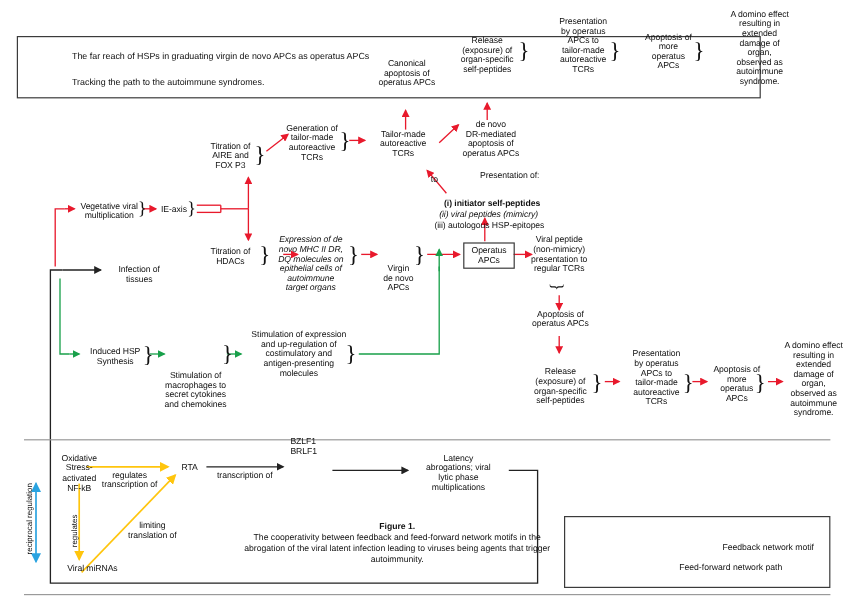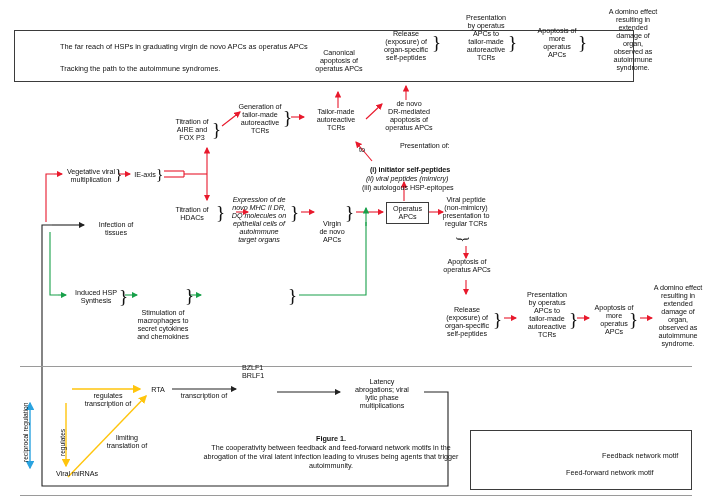--- a/index.html
+++ b/index.html
@@ -284,39 +284,41 @@
   <div class="brace" style="left:629px;top:310px;">}</div>
 
   <div class="node" style="left:650px;top:284px;width:56px;">A domino effect<br>resulting in<br>extended<br>damage of<br>organ,<br>observed as<br>autoimmune<br>syndrome.</div>
 
   <div class="node" style="left:68px;top:289px;width:56px;">Induced HSP<br>Synthesis</div>
   <div class="brace" style="left:119px;top:287px;">}</div>
 
   <div class="node" style="left:134px;top:281px;width:58px;margin-top:28px;">Stimulation of<br>macrophages to<br>secret cytokines<br>and chemokines</div>
   <div class="brace" style="left:185px;top:286px;">}</div>
 
+  <div class="node" style="left:207px;top:275px;width:84px;">Stimulation of expression<br>and up-regulation of<br>costimulatory and<br>antigen-presenting<br>molecules</div>
   <div class="brace" style="left:288px;top:286px;">}</div>
 
   <div class="divider" style="left:20px;top:366px;width:672px;background:#9a9a9a;"></div>
   <div class="divider" style="left:20px;top:495px;width:672px;background:#9a9a9a;"></div>
 
+  <div class="node" style="left:38px;top:378px;width:56px;line-height:1.15;">Oxidative<br>Stress-<br>activated<br>NF-kB</div>
   <div class="node" style="left:32px;top:470px;width:66px;text-align:right;">Viral miRNAs</div>
   <div class="node" style="left:144px;top:386px;width:28px;">RTA</div>
   <div class="node left" style="left:242px;top:364px;width:40px;">BZLF1<br>BRLF1</div>
   <div class="node" style="left:340px;top:378px;width:84px;">Latency<br>abrogations; viral<br>lytic phase<br>multiplications</div>
 
   <div class="node" style="left:76px;top:392px;width:64px;">regulates<br>transcription of</div>
   <div class="node" style="left:178px;top:392px;width:52px;">transcription of</div>
   <div class="node" style="left:96px;top:434px;width:62px;">limiting<br>translation of</div>
 
   <div class="vlabel rot-up" style="left:22px;top:462px;">reciprocal regulation</div>
   <div class="vlabel rot-up" style="left:59px;top:456px;">regulates</div>
 
   <div class="caption">
     <b>Figure 1.</b><br>
     <span>The cooperativity between feedback and feed-forward network motifs in the abrogation of the viral latent infection leading to viruses being agents that trigger autoimmunity.</span>
   </div>
 
   <div class="motif-box"></div>
   <div class="motif-text" style="left:566px;top:451px;padding-left:36px;">Feedback network motif</div>
-  <div class="motif-text" style="left:566px;top:468px;">Feed-forward network motif</div>
+  <div class="motif-text" style="left:566px;top:468px;">Feed-forward network path</div>
 
 </div>
 
 </body></html>

